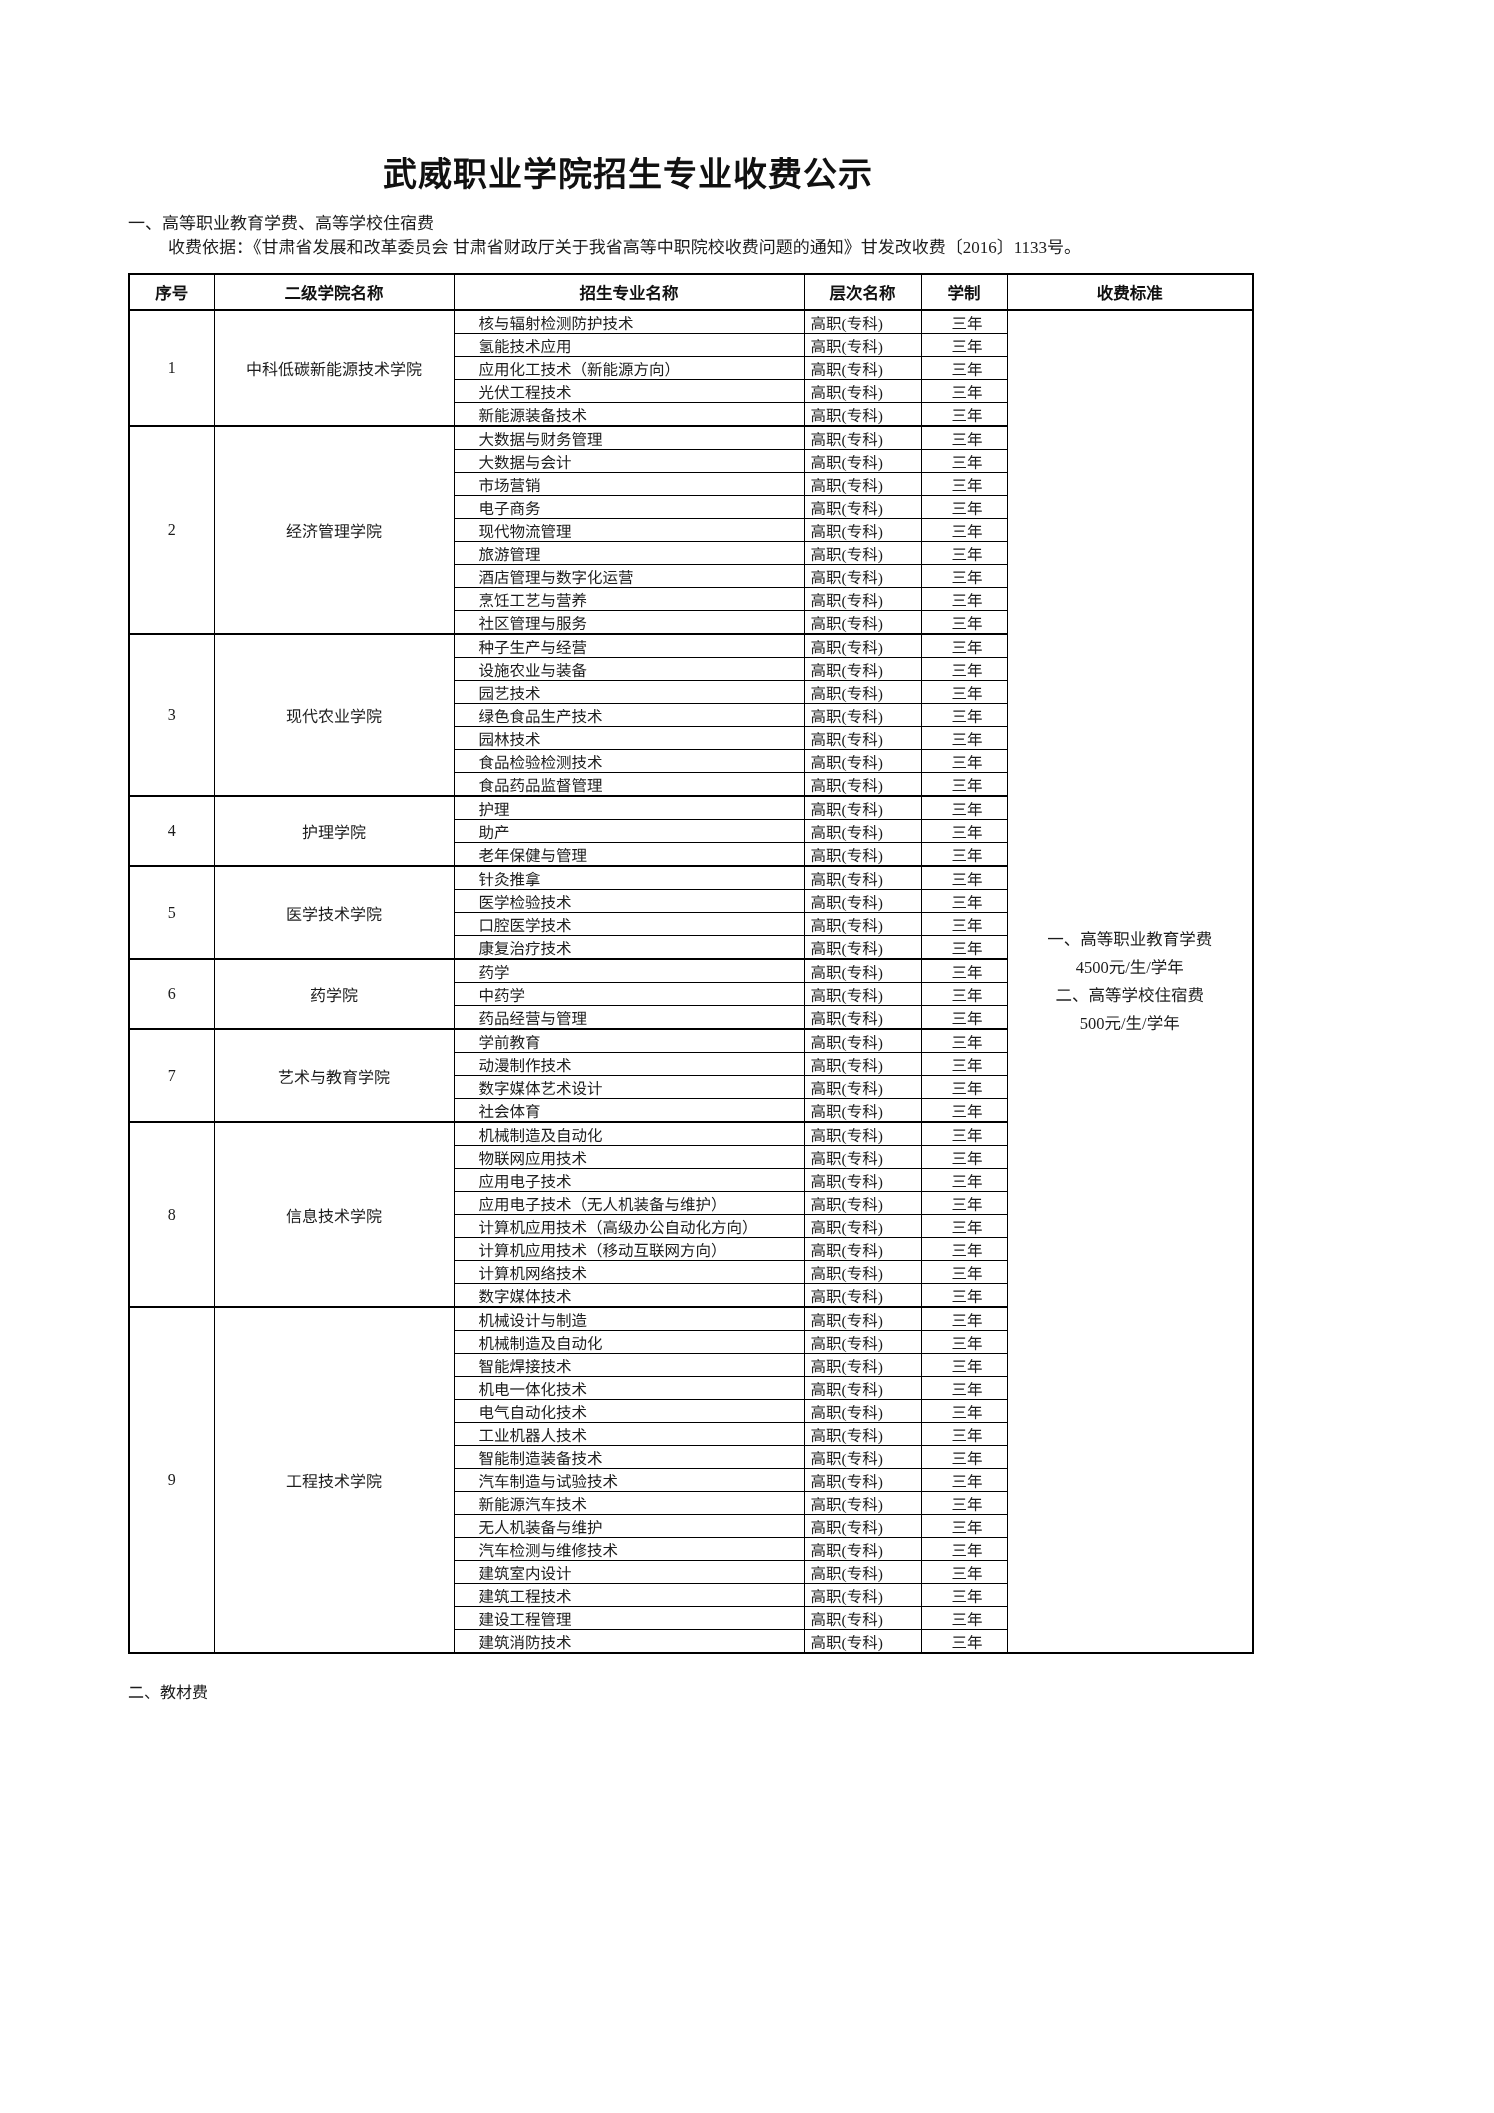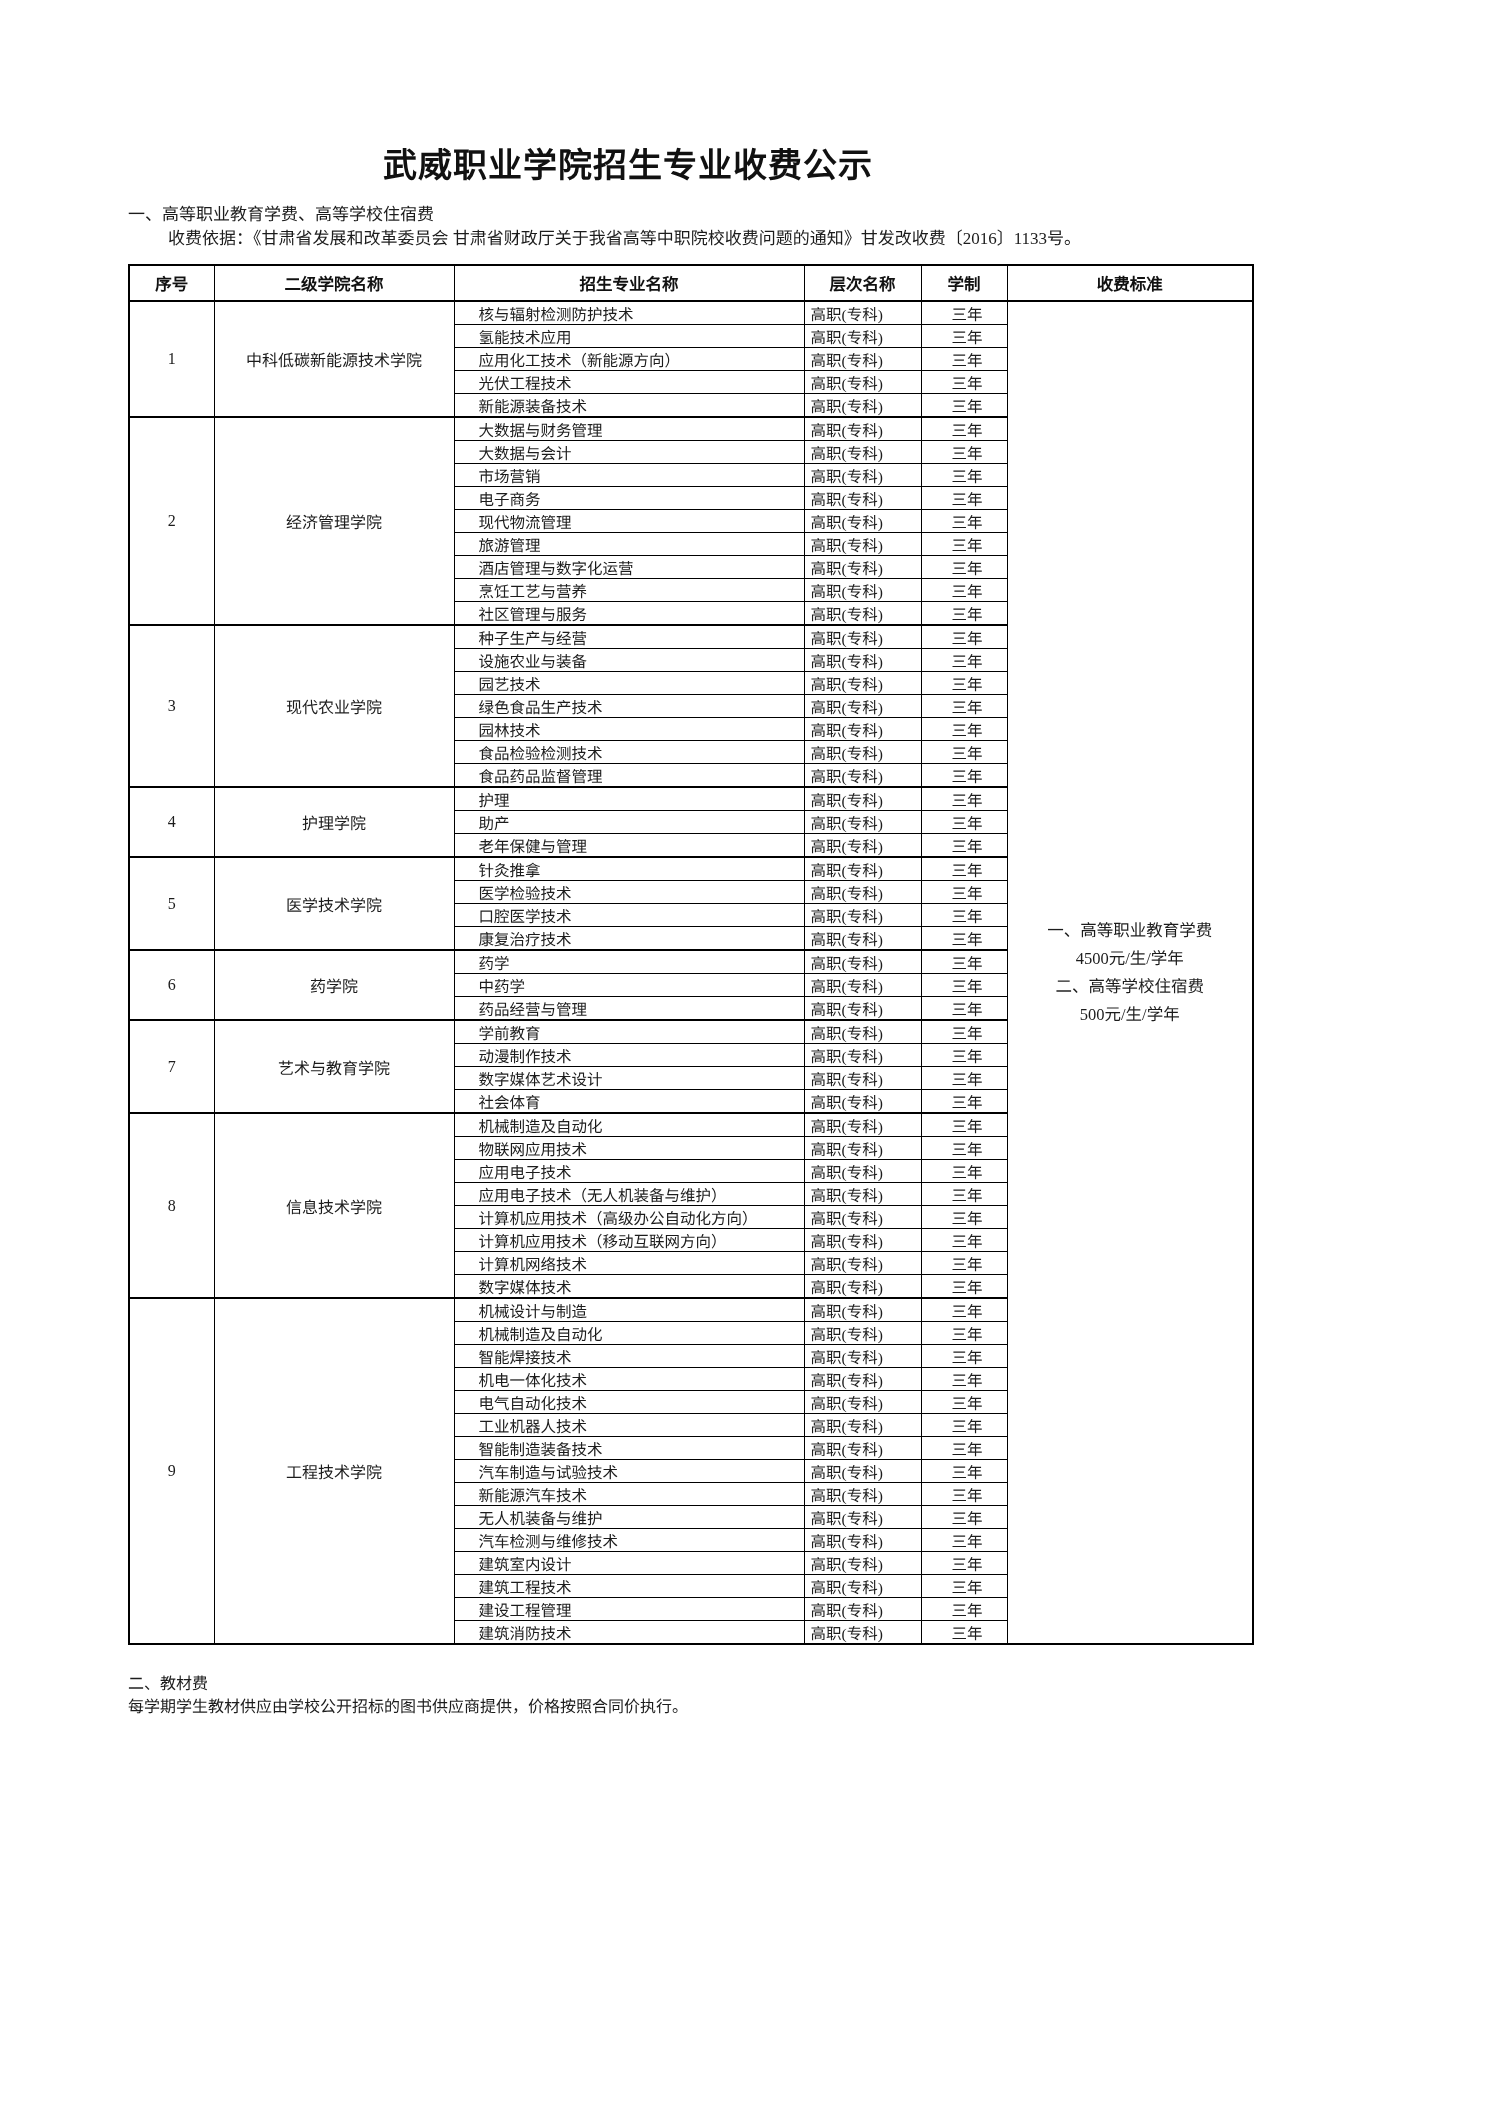--- a/index.html
+++ b/index.html
@@ -8,21 +8,21 @@
     width: 1494px;
     height: 2113px;
     position: relative;
     font-family: "Liberation Serif", "DejaVu Serif", serif;
     color: #1a1a1a;
     overflow: hidden;
   }
   .content {
     position: absolute;
     left: 128px;
-    top: 6px;
+    top: 15px;
     width: 1000px;
   }
   .doc-title {
     margin-top: 132px;
     text-align: center;
     font-size: 34px;
     font-weight: bold;
     letter-spacing: 1px;
     color: #111111;
   }
@@ -421,16 +421,15 @@
         <tr>
           <td class="major-cell">建筑消防技术</td>
           <td class="level-cell">高职(专科)</td>
           <td class="years-cell">三年</td>
         </tr>
       </tbody>
   </table>
 
   <div class="footer-block">
     <div>二、教材费</div>
-    <div>每学期学生教材供应由学校公开招标的图书供应商提供，价格按照合同价执行。</div>
   </div>
 
 </div>
 
 </body></html>

